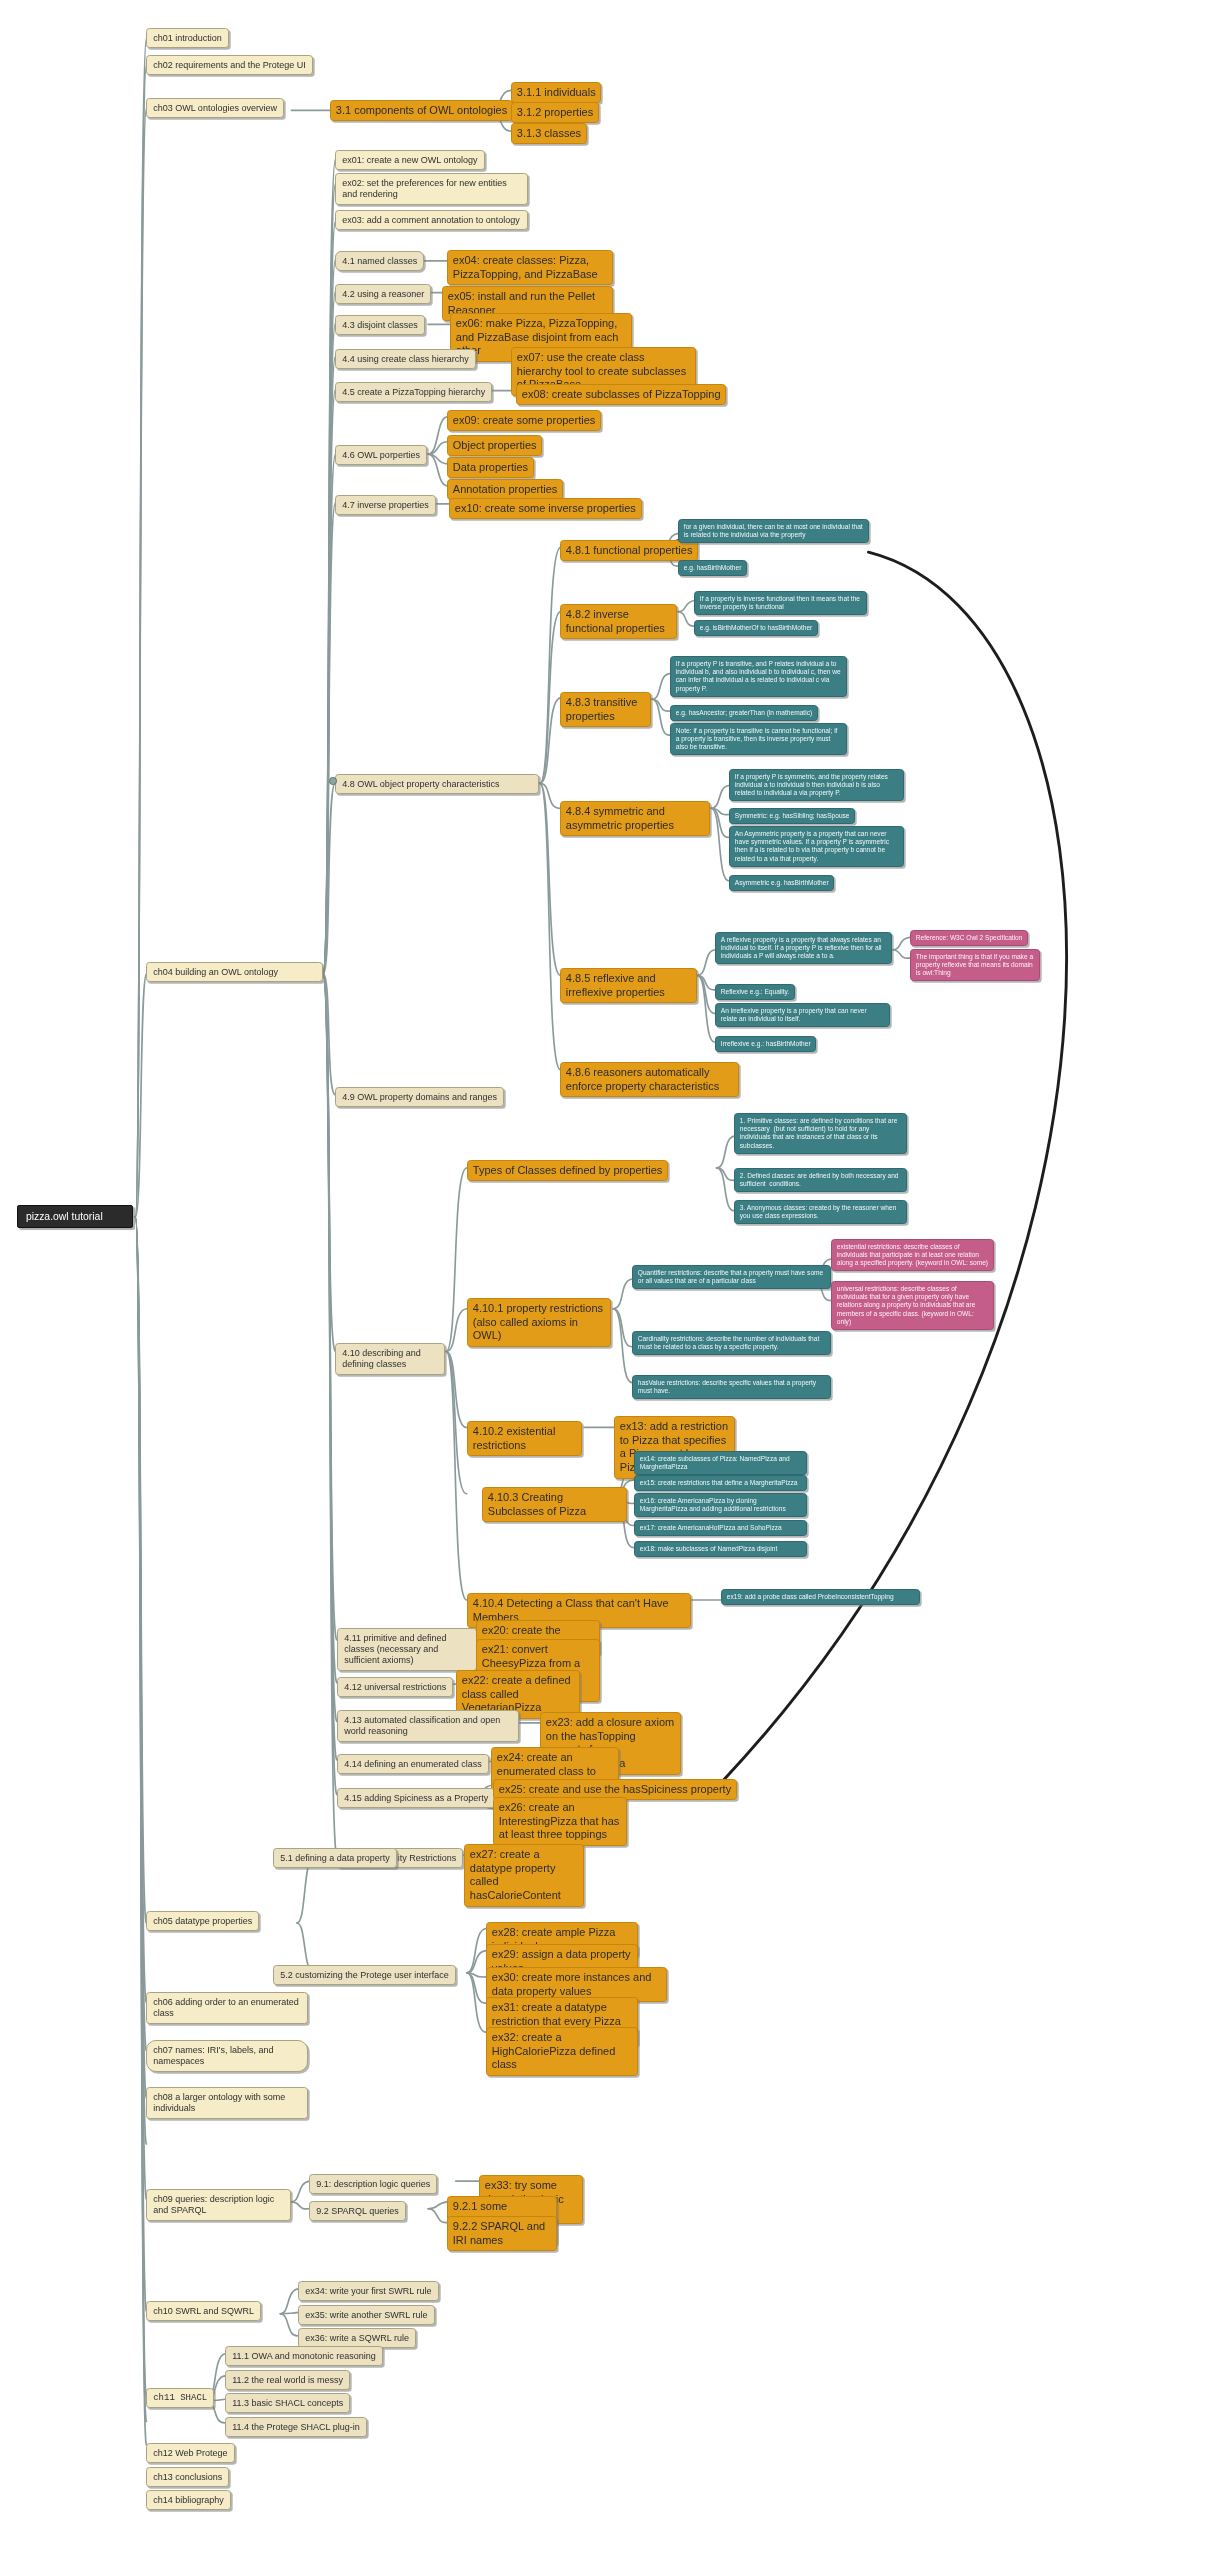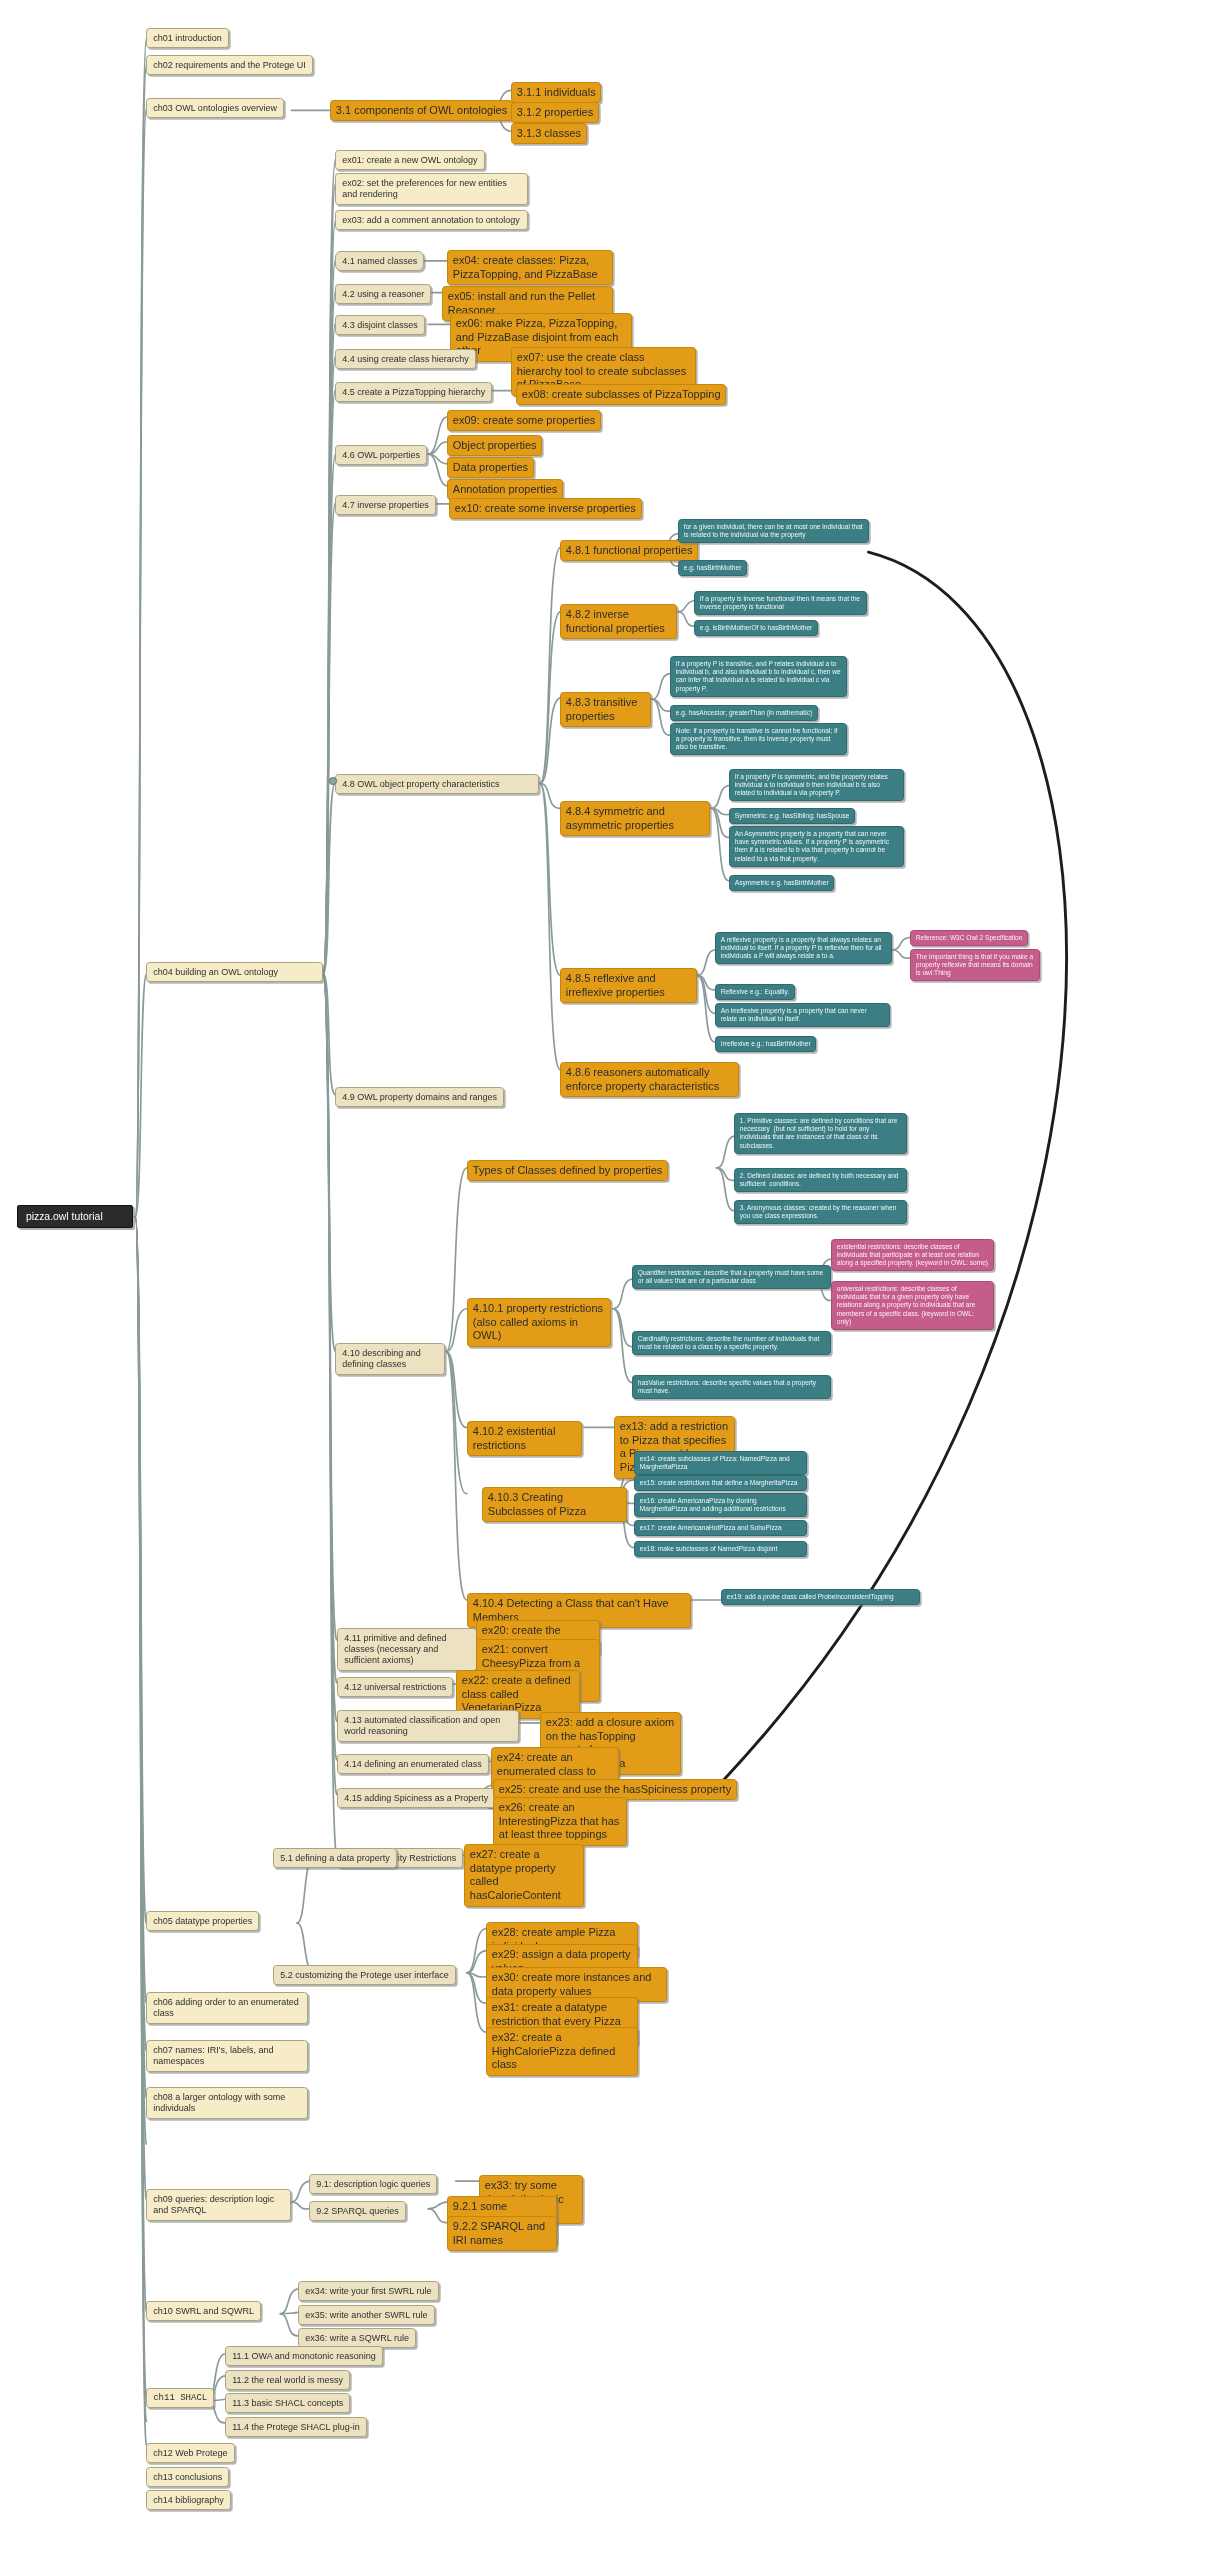--- a/index.html
+++ b/index.html
@@ -330,21 +330,21 @@
   <div class="node n-cream2" style="left:273px;top:1848px;">5.1 defining a data property</div>
   <div class="node n-orange" style="left:464px;top:1844px;width:120px;">ex27: create a datatype property called hasCalorieContent</div>
   <div class="node n-cream2" style="left:273px;top:1965px;">5.2 customizing the Protege user interface</div>
   <div class="node n-orange" style="left:486px;top:1922px;width:152px;">ex28: create ample Pizza individuals</div>
   <div class="node n-orange" style="left:486px;top:1944px;width:152px;">ex29: assign a data property values</div>
   <div class="node n-orange" style="left:486px;top:1967px;width:181px;">ex30: create more instances and data property values</div>
   <div class="node n-orange" style="left:486px;top:1997px;width:152px;">ex31: create a datatype restriction that every Pizza hasCalorieContent</div>
   <div class="node n-orange" style="left:486px;top:2027px;width:152px;">ex32: create a HighCaloriePizza defined class</div>
 
   <div class="node n-cream" style="left:146px;top:1992px;width:162px;">ch06 adding order to an enumerated class</div>
-  <div class="node n-cream" style="left:146px;top:2040px;width:162px;">ch07 names: IRI's, labels, and namespaces</div>
+  <div class="node n-cream" style="left:146px;top:2040px;width:162px;border-radius:10px;">ch07 names: IRI's, labels, and namespaces</div>
   <div class="node n-cream" style="left:146px;top:2087px;width:162px;">ch08 a larger ontology with some individuals</div>
 
   <div class="node n-cream" style="left:146px;top:2189px;width:145px;">ch09 queries: description logic and SPARQL</div>
   <div class="node n-cream2" style="left:309px;top:2174px;">9.1: description logic queries</div>
   <div class="node n-orange" style="left:479px;top:2175px;width:104px;">ex33: try some description logic queries</div>
   <div class="node n-cream2" style="left:309px;top:2201px;">9.2 SPARQL queries</div>
   <div class="node n-orange" style="left:447px;top:2196px;width:110px;">9.2.1 some SPARQL Pizza queries</div>
   <div class="node n-orange" style="left:447px;top:2216px;width:110px;">9.2.2 SPARQL and IRI names</div>
 
   <div class="node n-cream" style="left:146px;top:2301px;">ch10 SWRL and SQWRL</div>

